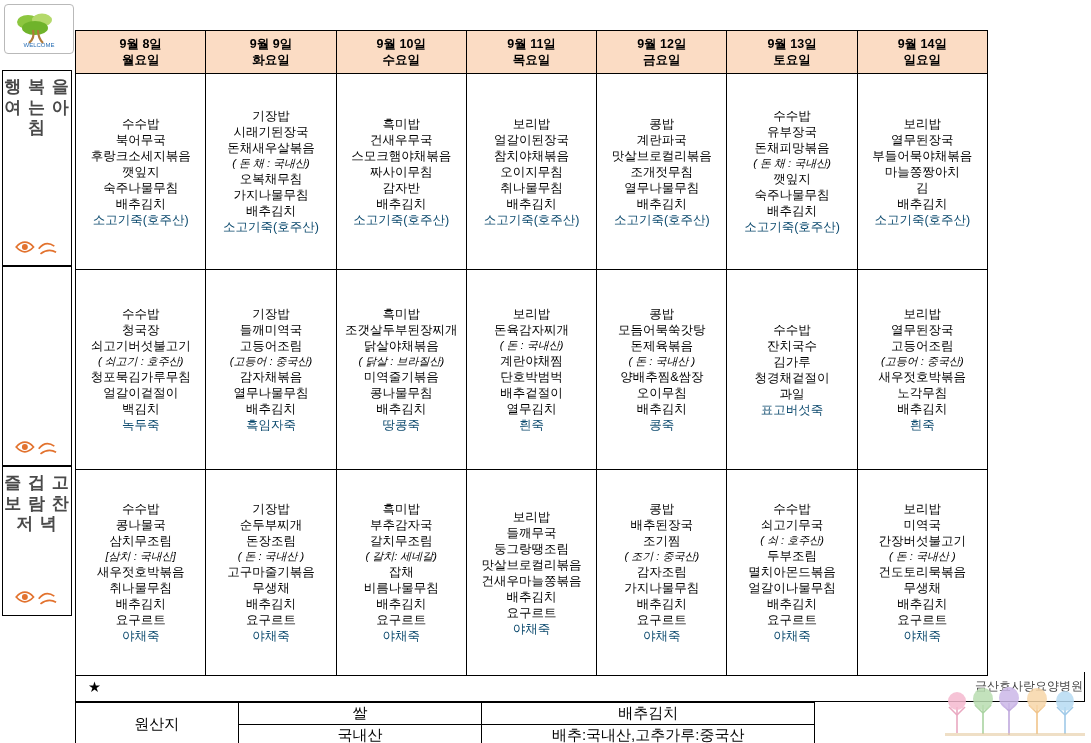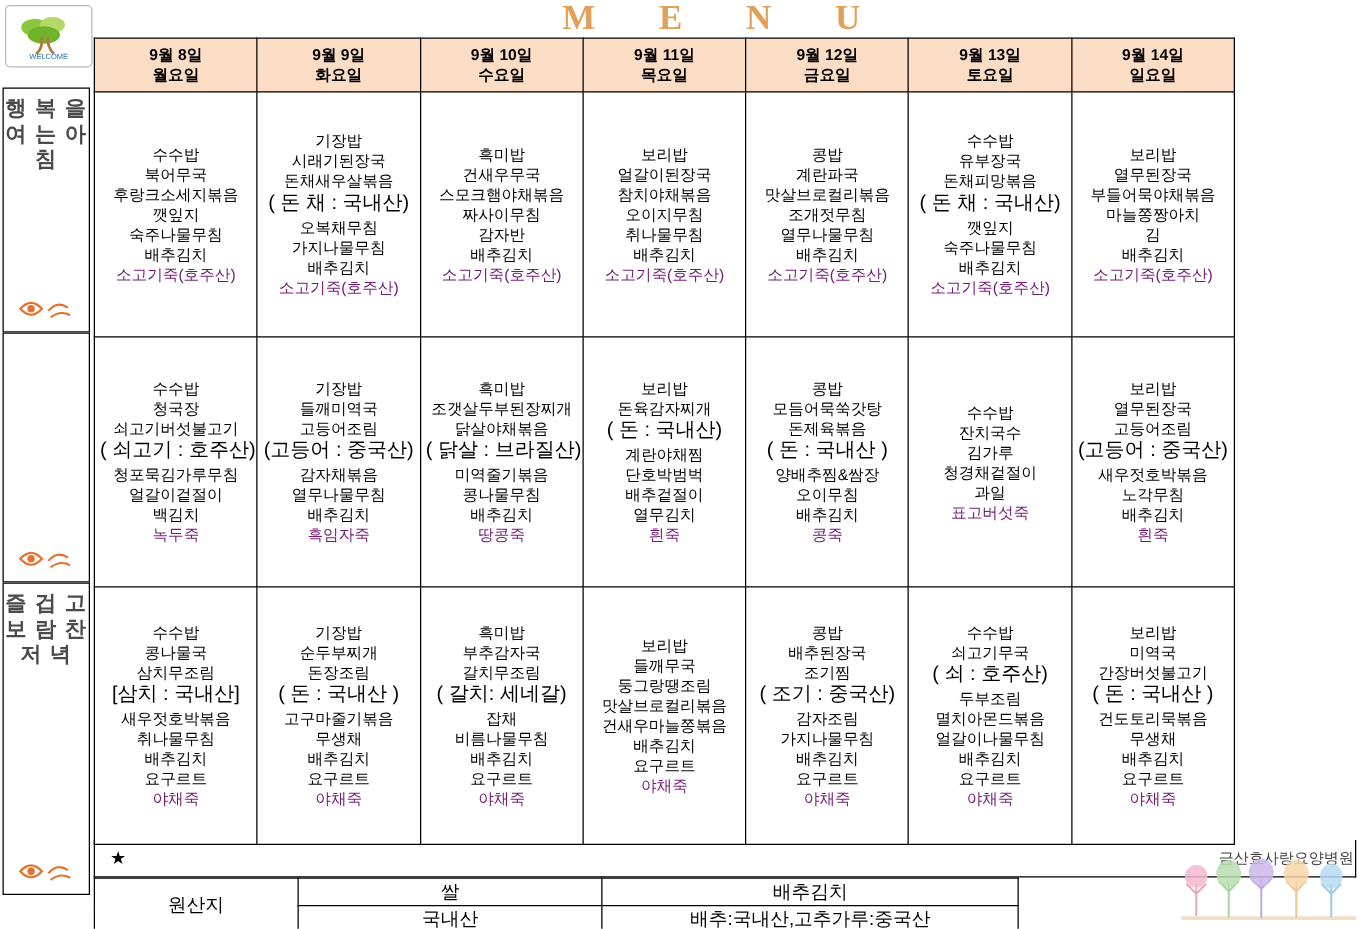--- a/index.html
+++ b/index.html
@@ -49,22 +49,22 @@
   }
   thead th{
     background:#fbdcc4;
     font-weight:bold;
     font-size:13px;
     height:40px;
   }
   .daylabel{display:block;}
   .cellbox{padding:2px 2px;}
   .dish{display:block;white-space:nowrap;}
-  .dish.snack{color:#701a75;}
-  .dish.small{font-size:16px;}
+  .dish.snack{color:#0c4a6e;}
+  .dish.small{font-size:11px;font-style:italic;}
 
   
   .sidecol{
     position:absolute;left:2px;top:70px;width:72px;
   }
   .meal-label{
     position:absolute;left:0;width:70px;
     border:1px solid #000;
     background:#fff;
     box-sizing:border-box;
@@ -128,43 +128,40 @@
     <svg width="62" height="42" viewBox="0 0 62 42">
       <ellipse cx="20" cy="14" rx="11" ry="7" fill="#8cc63f"></ellipse>
       <ellipse cx="34" cy="12" rx="10" ry="6.5" fill="#b4d96b"></ellipse>
       <ellipse cx="27" cy="20" rx="13" ry="7" fill="#6fb32b"></ellipse>
       <path d="M25 22 q2 8 -4 13" stroke="#b07a3a" stroke-width="2.2" fill="none"></path>
       <path d="M30 22 q0 8 5 13" stroke="#b07a3a" stroke-width="2.2" fill="none"></path>
       <text x="31" y="39" font-size="6" text-anchor="middle" fill="#2a6fb5" font-family="'Liberation Sans',sans-serif">WELCOME</text>
     </svg>
   </div>
 
-  <div class="title-bar">
-    <span class="menu-word">M E N U</span>
-  </div>
 
   <div class="sidecol">
     <div class="meal-label" style="top:0px;height:196px;">
       <span class="lbl-text">행 복 을  여 는  아 침</span>
       <svg class="meal-icon" viewBox="0 0 60 32">
         <path d="M6 16 q10 -11 20 0 q-10 11 -20 0z" fill="none" stroke="#e2722e" stroke-width="2"></path>
         <circle cx="16" cy="16" r="3.4" fill="#e2722e"></circle>
         <path d="M32 18 q8 -10 18 -3" fill="none" stroke="#e2722e" stroke-width="2"></path>
         <path d="M34 24 q9 -7 18 -2" fill="none" stroke="#e2722e" stroke-width="2"></path>
       </svg>
     </div>
     <div class="meal-label" style="top:196px;height:200px;">
       <svg class="meal-icon" viewBox="0 0 60 32">
         <path d="M6 16 q10 -11 20 0 q-10 11 -20 0z" fill="none" stroke="#e2722e" stroke-width="2"></path>
         <circle cx="16" cy="16" r="3.4" fill="#e2722e"></circle>
         <path d="M32 18 q8 -10 18 -3" fill="none" stroke="#e2722e" stroke-width="2"></path>
         <path d="M34 24 q9 -7 18 -2" fill="none" stroke="#e2722e" stroke-width="2"></path>
       </svg>
     </div>
-    <div class="meal-label" style="top:396px;height:250px;">
+    <div class="meal-label" style="top:396px;height:150px;">
       <span class="lbl-text">즐 겁 고  보 람 찬  저 녁</span>
       <svg class="meal-icon" viewBox="0 0 60 32">
         <path d="M6 16 q10 -11 20 0 q-10 11 -20 0z" fill="none" stroke="#e2722e" stroke-width="2"></path>
         <circle cx="16" cy="16" r="3.4" fill="#e2722e"></circle>
         <path d="M32 18 q8 -10 18 -3" fill="none" stroke="#e2722e" stroke-width="2"></path>
         <path d="M34 24 q9 -7 18 -2" fill="none" stroke="#e2722e" stroke-width="2"></path>
       </svg>
     </div>
   </div>
 

